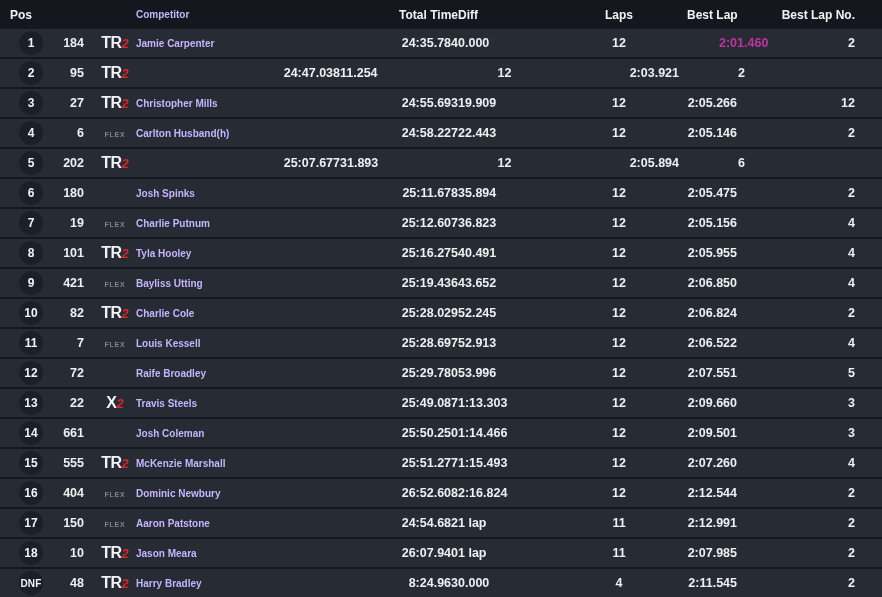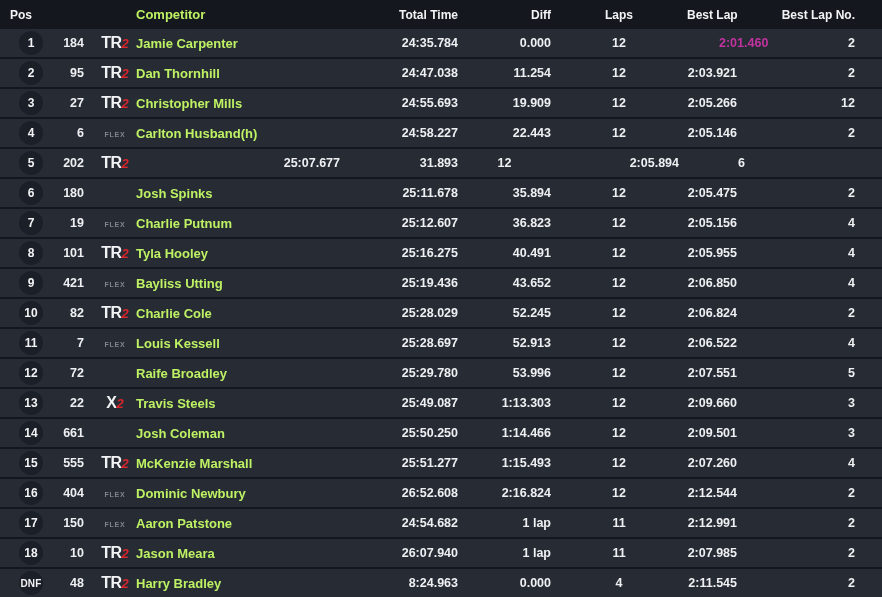--- a/index.html
+++ b/index.html
@@ -33,38 +33,38 @@
     color: #eef0f2;
     font-size: 12.5px;
     cursor: pointer;
   }
   .cell { overflow: visible; white-space: nowrap; }
   .c-pos   { padding-left: 10px; text-align: left; }
   .c-num   { text-align: right; }
   .c-logo  { text-align: center; padding-left: 10px; }
   .c-name  { text-align: left; }
   .c-total { text-align: right; }
-  .c-diff  { text-align: right; }
+  .c-diff  { }
   .c-laps  { text-align: center; }
   .c-blap  { text-align: right; padding-right: 8px; }
   .c-blapn { text-align: right; }
   .row .c-pos { display: flex; align-items: center; justify-content: flex-start; }
   .badge {
     width: 24px; height: 24px;
     margin-left: 9px;
     border-radius: 50%;
     background: #1b1f27;
     color: #f2f3f5;
     display: inline-flex;
     align-items: center;
     justify-content: center;
     font-size: 12px;
   }
   .badge.dnf { font-size: 10px; letter-spacing: 0.2px; }
-  .c-name { color: #bef264; font-size: 13px; }
+  .c-name { color: #c4b5fd; font-size: 10px; }
   .logo-main { font-weight: 900; font-size: 16px; color: #f2f3f5; letter-spacing: -0.5px; }
   .logo-accent { font-style: italic; font-weight: 900; font-size: 13px; color: #d8262d; }
   .logo-flex { font-size: 7px; color: #80858e; letter-spacing: 0.8px; font-weight: bold; }
   .fastest { color: #c233a0; margin-left: 32px; }
 </style>
 </head>
 <body>
 
 <div class="grid-row header">
   <div class="cell c-pos">Pos</div>
@@ -92,21 +92,20 @@
     <div class="cell c-blap fastest">2:01.460</div>
     <div class="cell c-blapn">2</div>
   </div>
 
   <div class="grid-row row">
     <div class="cell c-pos">
       <span class="badge">2</span>
     </div>
     <div class="cell c-num">95</div>
     <div class="cell c-logo"><span class="logo-main">TR</span><span class="logo-accent">2</span></div>
-    <div class="cell c-name">Dan Thornhill</div>
     <div class="cell c-total">24:47.038</div>
     <div class="cell c-diff">11.254</div>
     <div class="cell c-laps">12</div>
     <div class="cell c-blap">2:03.921</div>
     <div class="cell c-blapn">2</div>
   </div>
 
   <div class="grid-row row">
     <div class="cell c-pos">
       <span class="badge">3</span>

